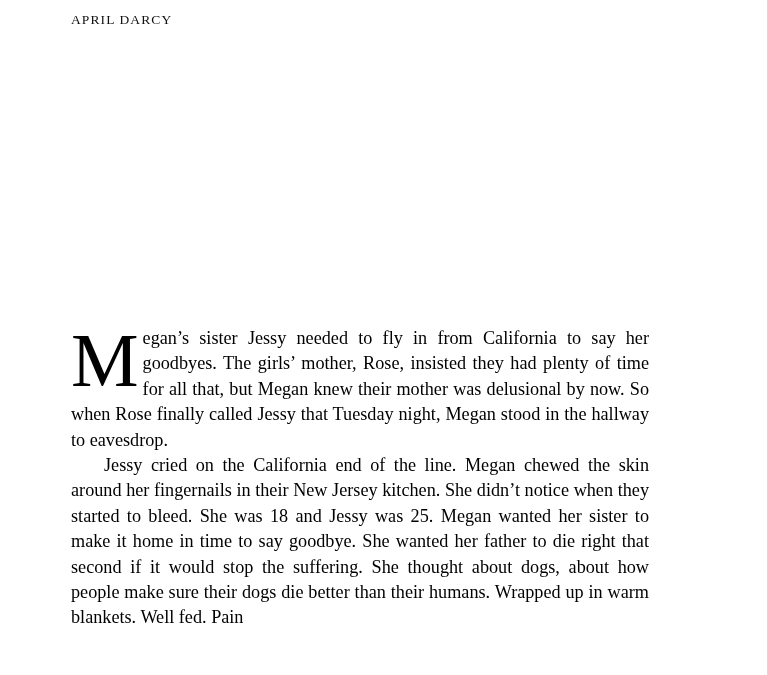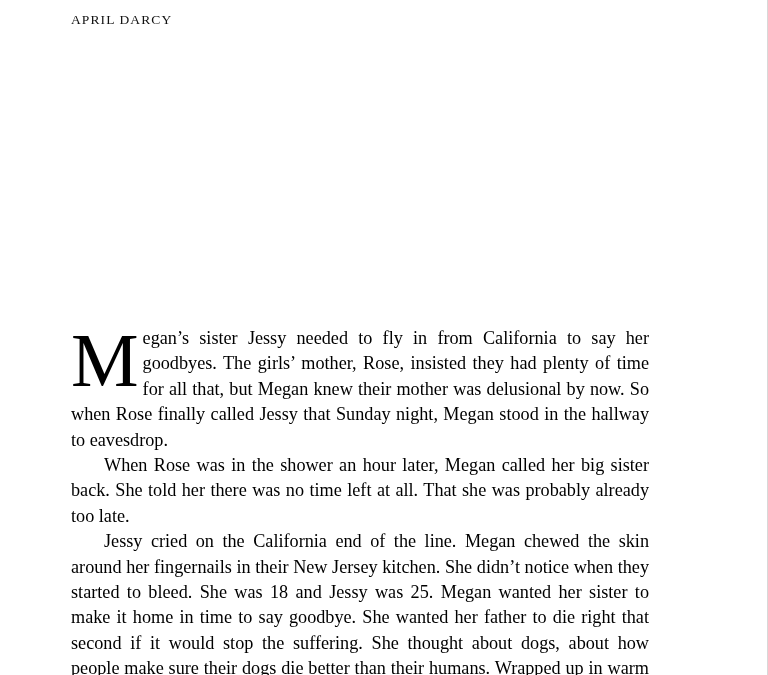--- a/index.html
+++ b/index.html
@@ -75,24 +75,23 @@
 </style>
 </head>
 <body>
 
 <div class="page">
 
   <div class="running-head">APRIL DARCY</div>
 
   <div class="text-block">
 
-    <p class="para first-para"><span class="dropcap">M</span><span>egan’s sister Jessy needed to fly in from California to say her goodbyes. The girls’ mother, Rose, insisted they had plenty of time for all that, but Megan knew their mother was delusional by now. So when Rose finally called Jessy that Sunday night, Megan stood in the hallway to eavesdrop.</span></p>
+    <p class="para first-para"><span class="dropcap">M</span><span>egan’s sister Jessy needed to fly in from California to say her goodbyes. The girls’ mother, Rose, insisted they had plenty of time for all that, but Megan knew their mother was delusional by now. So when Rose finally called Jessy that Tuesday night, Megan stood in the hallway to eavesdrop.</span></p>
 
 
-    <p class="para">When Rose was in the shower an hour later, Megan called her big sister back. She told her there was no time left at all. That she was probably already too late.</p>
 
     <p class="para">Jessy cried on the California end of the line. Megan chewed the skin around her fingernails in their New Jersey kitchen. She didn’t notice when they started to bleed. She was 18 and Jessy was 25. Megan wanted her sister to make it home in time to say goodbye. She wanted her father to die right that second if it would stop the suffering. She thought about dogs, about how people make sure their dogs die better than their humans. Wrapped up in warm blankets. Well fed. Pain</p>
 
   </div>
 
   <div class="right-rule"></div>
 
 </div>
 
 </body></html>

